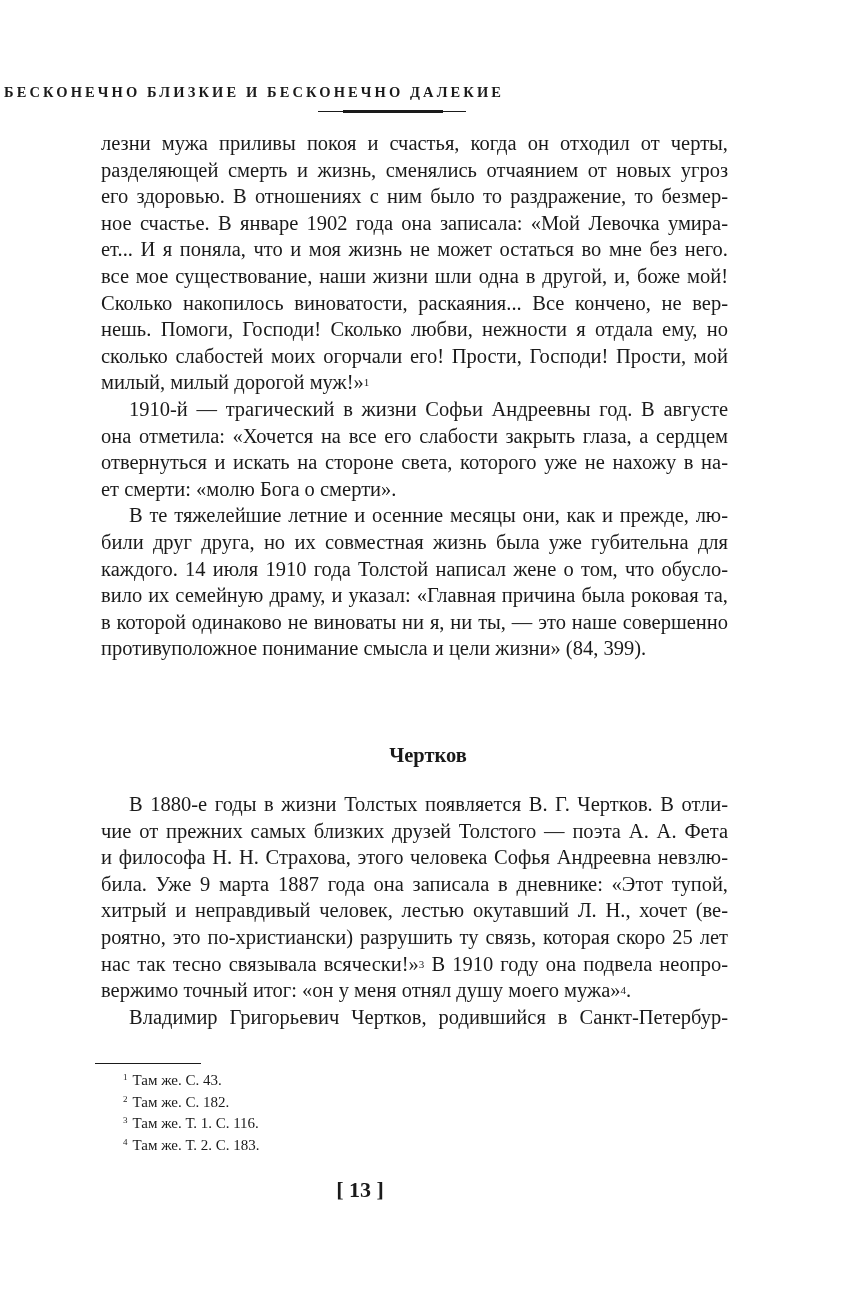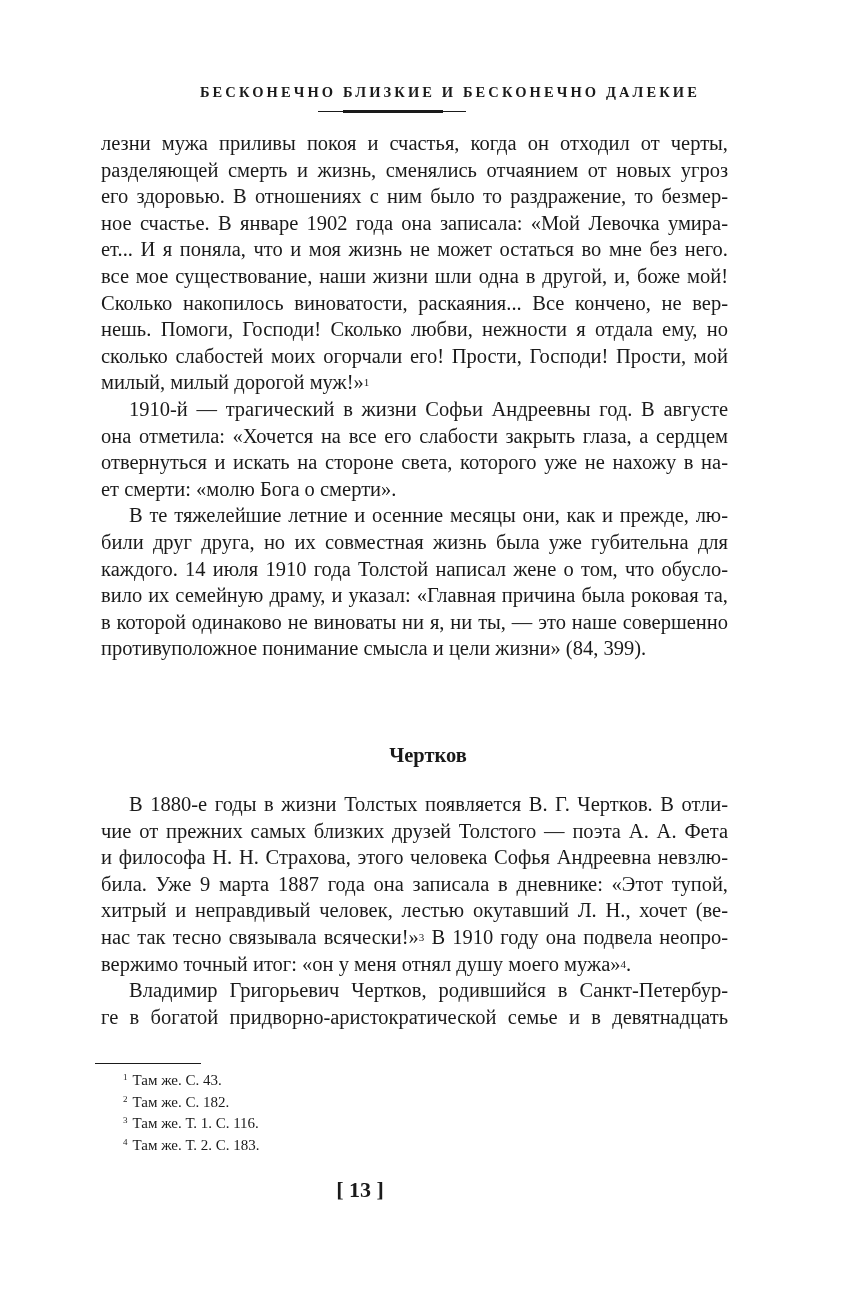--- a/index.html
+++ b/index.html
@@ -1,18 +1,18 @@
 <!DOCTYPE html>
 <html><head>
 <meta charset="utf-8">
 <style>
   html, body { margin: 0; padding: 0; background: #ffffff; }
   body { width: 856px; height: 1299px; position: relative; overflow: hidden; color: #1a1a1a;
          font-family: "Liberation Serif", "DejaVu Serif", serif; }
-  .running-head { position: absolute; top: 84px; left: 12px; width: 688px; text-align: right;
+  .running-head { position: absolute; top: 84px; left: 4px; width: 688px; text-align: left;
     font-weight: bold; font-size: 14.5px; letter-spacing: 3.1px; }
   .head-rule { position: absolute; top: 111px; left: 318px; width: 148px; height: 1px; background: #1a1a1a; }
   .head-rule-thick { position: absolute; top: 110px; left: 343px; width: 100px; height: 3px; background: #1a1a1a; }
   .body-text { position: absolute; left: 95px; width: 633px; font-size: 20.5px; line-height: 26.6px; }
   .line { display: block; white-space: nowrap; text-align: justify; text-align-last: justify; height: 26.6px; margin-left: 6px; }
   .line.last { text-align-last: left; }
   .line.indent { padding-left: 28px; }
   sup { font-size: 11px; line-height: 0; position: relative; top: -3px; vertical-align: baseline; }
   .section-title { position: absolute; top: 744px; left: 0; width: 856px; text-align: center;
     font-weight: bold; font-size: 20.5px; }
@@ -53,24 +53,24 @@
   </div>
 
 <div class="section-title">Чертков</div>
 
 <div class="body-text" id="block2" style="top:791px;">
     <span class="line indent"><span>В 1880-е годы в жизни Толстых появляется В. Г. Чертков. В отли-</span></span>
     <span class="line"><span>чие от прежних самых близких друзей Толстого — поэта А. А. Фета</span></span>
     <span class="line"><span>и философа Н. Н. Страхова, этого человека Софья Андреевна невзлю-</span></span>
     <span class="line"><span>била. Уже 9 марта 1887 года она записала в дневнике: «Этот тупой,</span></span>
     <span class="line"><span>хитрый и неправдивый человек, лестью окутавший Л. Н., хочет (ве-</span></span>
+    <span class="line"><span>роятно, это по-христиански) разрушить ту связь, которая скоро 25 лет</span></span>
     <span class="line"><span>нас так тесно связывала всячески!»</span><sup>3</sup><span> В 1910 году она подвела неопро-</span></span>
     <span class="line last"><span>вержимо точный итог: «он у меня отнял душу моего мужа»</span><sup>4</sup><span>.</span></span>
     <span class="line indent"><span>Владимир Григорьевич Чертков, родившийся в Санкт-Петербур-</span></span>
-    <span class="line"><span>ге в богатой придворно-аристократической семье и в девятнадцать</span></span>
   </div>
 
 <div class="fn-rule"></div>
 <div class="footnotes" id="footnotes">
     <span class="fn"><span class="fn-num">1</span><span>Там же. С. 43.</span></span>
     <span class="fn"><span class="fn-num">2</span><span>Там же. С. 182.</span></span>
     <span class="fn"><span class="fn-num">3</span><span>Там же. Т. 1. С. 116.</span></span>
     <span class="fn"><span class="fn-num">4</span><span>Там же. Т. 2. С. 183.</span></span>
   </div>
 

